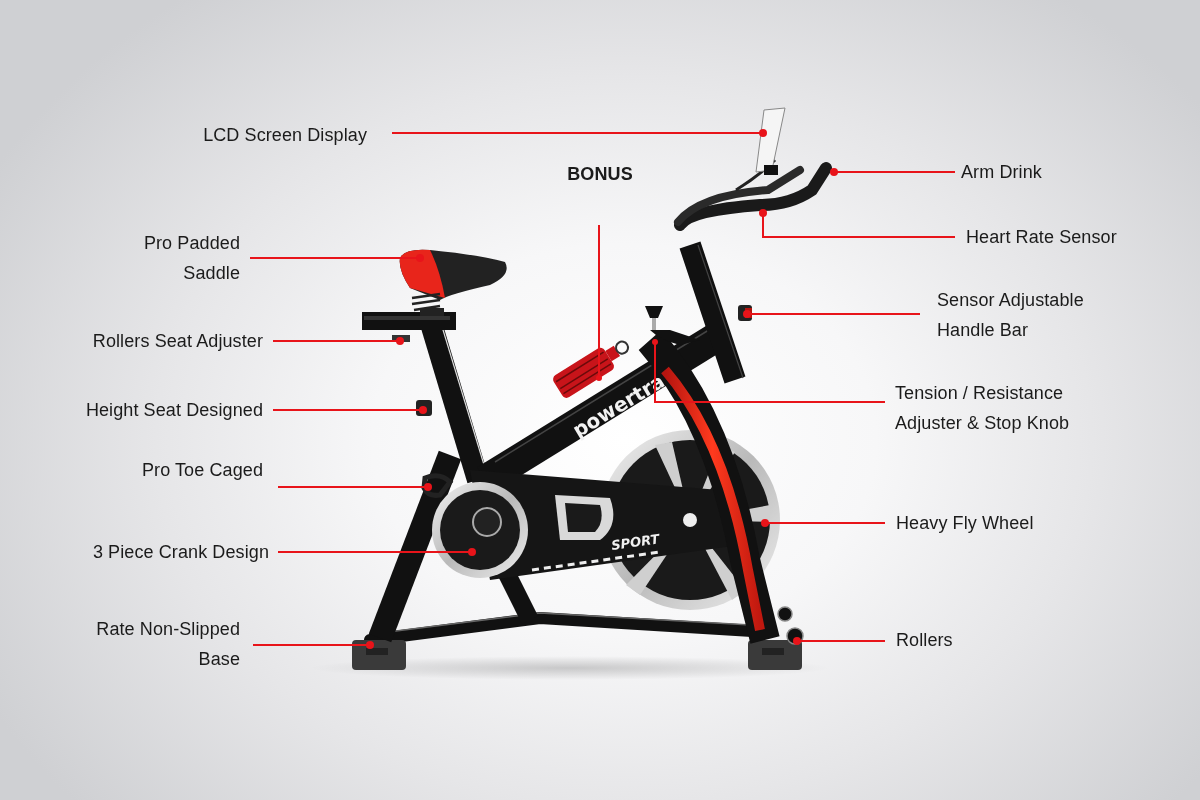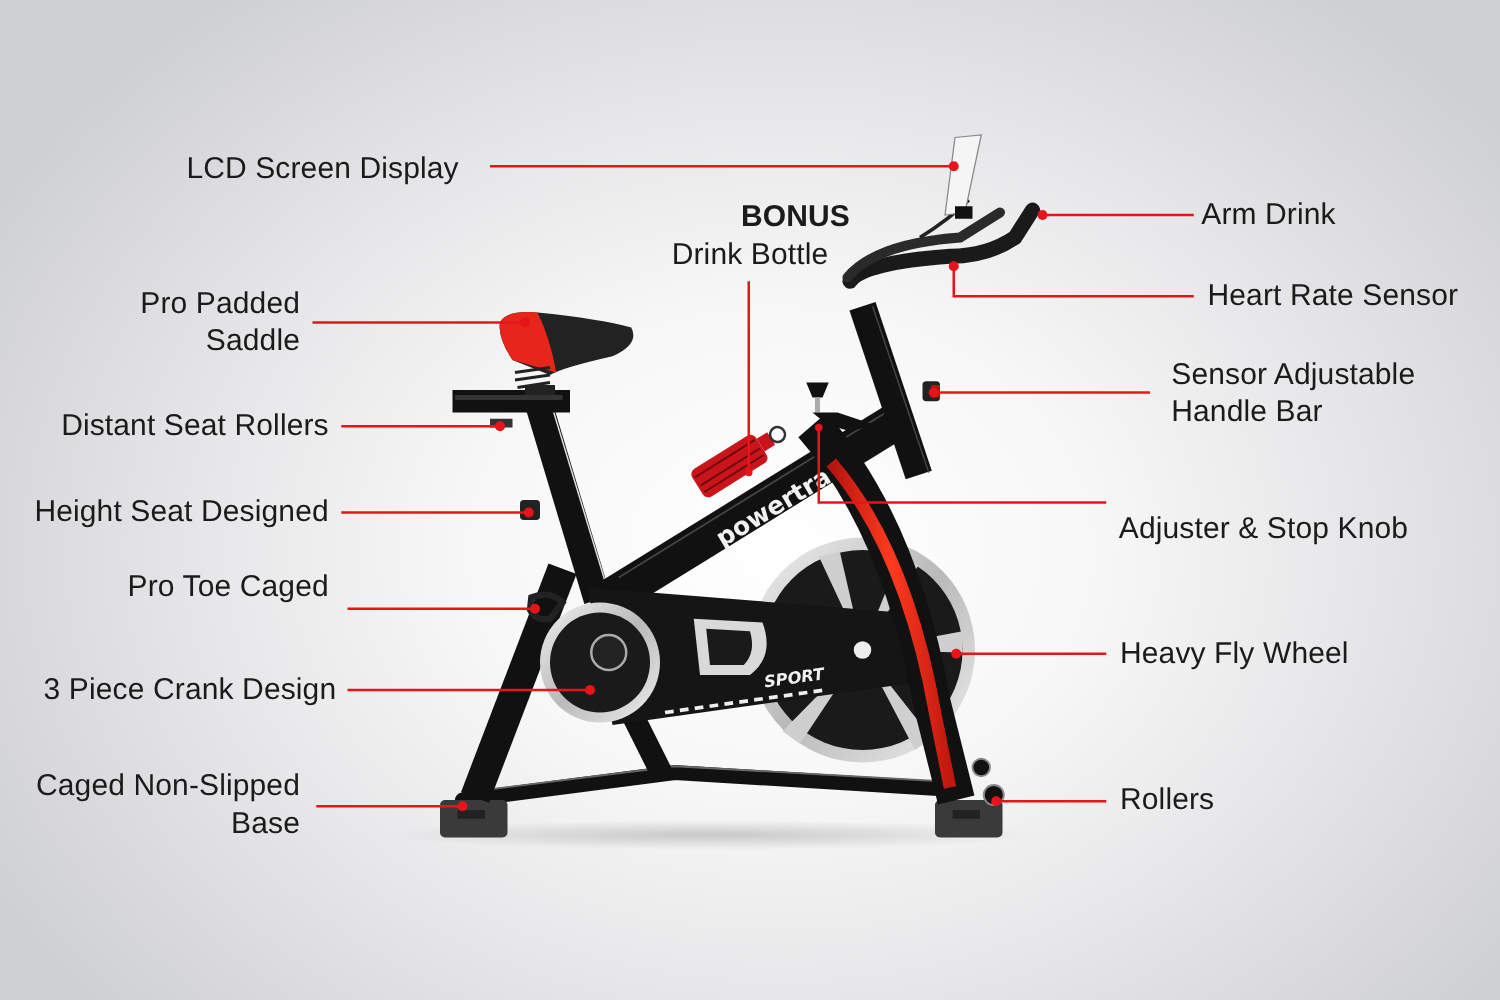--- a/index.html
+++ b/index.html
@@ -3,26 +3,26 @@
 <meta charset="utf-8">
 <style>
   html, body { margin: 0; padding: 0; }
   body {
     width: 1200px; height: 800px; overflow: hidden; position: relative;
     background: radial-gradient(ellipse 60% 70% at 52% 55%, #ffffff 0%, #f7f7f8 35%, #e6e6e8 65%, #cfd0d3 100%);
     font-family: "Liberation Sans", "DejaVu Sans", sans-serif;
     color: #1b1b1b;
   }
   .label {
-    position: absolute; font-size: 24px; line-height: 30px; letter-spacing: 0.1px;
+    position: absolute; font-size: 18px; line-height: 30px; letter-spacing: 0.1px;
     white-space: nowrap;
   }
   .label.right { text-align: right; }
   .label.left { text-align: left; }
-  .label .bold { font-weight: bold; display: block; text-align: right; }
+  .label .bold { font-weight: bold; display: block; text-align: center; }
   .label .sub { display: block; text-align: center; }
   svg.overlay { position: absolute; left: 0; top: 0; }
 </style>
 </head>
 <body>
 
 <svg class="overlay" width="1200" height="800" viewBox="0 0 1200 800">
   <defs>
     <linearGradient id="silver" x1="0" y1="0" x2="1" y2="1">
       <stop offset="0" stop-color="#f2f2f2"></stop>
@@ -197,60 +197,59 @@
 <div class="label right" style="right:833px; top:120px;">
   <span>LCD Screen Display</span>
 </div>
 
 <div class="label right" style="right:960px; top:228px;">
   <span>Pro Padded</span><br>
   <span>Saddle</span>
 </div>
 
 <div class="label right" style="right:937px; top:326px;">
-  <span>Distant Seat Rollers</span>
+  <span>Rollers Seat Adjuster</span>
 </div>
 
 <div class="label right" style="right:937px; top:395px;">
   <span>Height Seat Designed</span>
 </div>
 
 <div class="label right" style="right:937px; top:455px;margin-left:37px;">
   <span>Pro Toe Caged</span><br>
 </div>
 
 <div class="label right" style="right:931px; top:537px;">
   <span>3 Piece Crank Design</span>
 </div>
 
 <div class="label right" style="right:960px; top:614px;">
-  <span>Caged Non-Slipped</span><br>
+  <span>Rate Non-Slipped</span><br>
   <span>Base</span>
 </div>
 
 <div class="label" style="left:520px; top:159px; width:160px;">
   <span class="bold">BONUS</span>
-  <span class="sub">Drink Bottle</span>
 </div>
 
 <div class="label left" style="left:961px; top:157px;">
   <span>Arm Drink</span>
 </div>
 
 <div class="label left" style="left:966px; top:222px;">
   <span>Heart Rate Sensor</span>
 </div>
 
 <div class="label left" style="left:937px; top:285px;">
   <span>Sensor Adjustable</span><br>
   <span>Handle Bar</span>
 </div>
 
 <div class="label left" style="left:895px; top:378px;">
-  <br>
+  <span>Tension / Resistance</span><br>
   <span>Adjuster &amp; Stop Knob</span>
 </div>
 
 <div class="label left" style="left:896px; top:508px;">
   <span>Heavy Fly Wheel</span>
 </div>
 
 <div class="label left" style="left:896px; top:625px;">
   <span>Rollers</span>
 </div>

